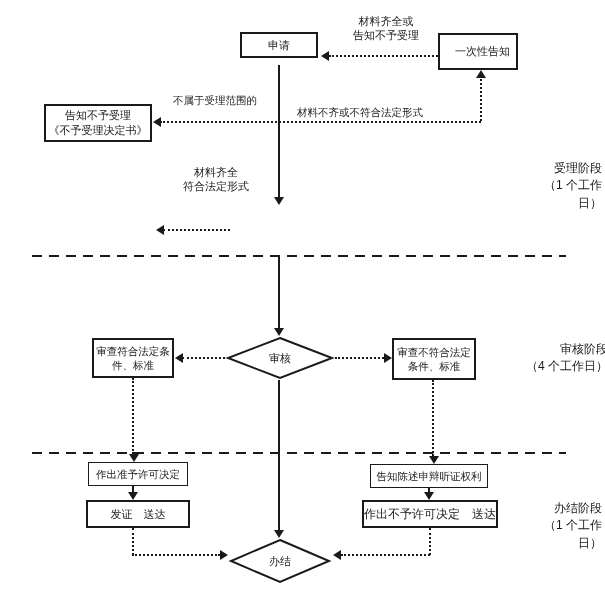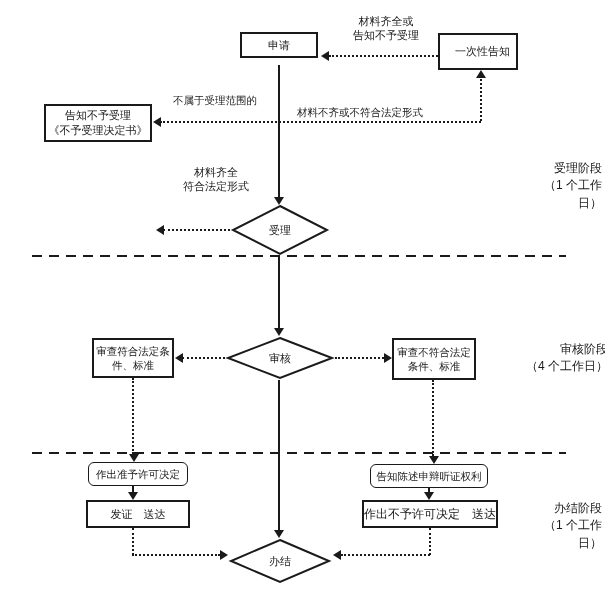--- a/index.html
+++ b/index.html
@@ -6,21 +6,21 @@
   #canvas{
     position:relative;width:605px;height:599px;background:#fff;overflow:hidden;
     font-family:"Liberation Sans","DejaVu Sans",sans-serif;color:#1a1a1a;
   }
   .box{
     position:absolute;box-sizing:border-box;background:#fff;
     border:2px solid #1a1a1a;display:flex;align-items:center;justify-content:center;
     text-align:center;font-size:11px;line-height:1.35;white-space:pre-line;
   }
   .box.bold{border-width:2.5px;}
-  .box.thin{border-width:1.5px;border-radius:6px;}
+  .box.thin{border-width:1.5px;}
   .lbl{
     position:absolute;text-align:center;font-size:10.5px;line-height:1.3;
     white-space:pre-line;color:#1a1a1a;
   }
   .stage{
     position:absolute;text-align:right;font-size:12px;line-height:1.45;
     white-space:pre-line;color:#1a1a1a;
   }
   .vline{position:absolute;width:2px;background:#1a1a1a;}
   .hdot{position:absolute;height:0;border-top:2px dotted #1a1a1a;}
@@ -81,26 +81,20 @@
   <div class="hdot" style="left:160px;top:121px;width:321px;"></div>
   <div class="arr l" style="left:153px;top:117px;"></div>
 
   <div class="vdot" style="left:480px;top:76px;height:45px;"></div>
   <div class="arr u" style="left:476px;top:70px;"></div>
 
   <div class="lbl" style="left:163px;top:165px;width:106px;font-size:11px;">材料齐全
 符合法定形式</div>
 
 
-  <div class="diamond" style="left:230px;top:204px;width:100px;height:52px;">
-    <svg width="100" height="52">
-      <polygon points="50,2 97,26 50,50 3,26" fill="#ffffff" stroke="#1a1a1a" stroke-width="2"></polygon>
-    </svg>
-    <div class="dlabel">受理</div>
-  </div>
 
   <div class="hdot" style="left:163px;top:229px;width:67px;"></div>
   <div class="arr l" style="left:156px;top:225px;"></div>
 
   <div class="vline" style="left:278px;top:256px;height:72px;"></div>
   <div class="arr d" style="left:274px;top:328px;"></div>
 
   <div class="diamond" style="left:225px;top:336px;width:110px;height:44px;">
     <svg width="110" height="44">
       <polygon points="55,2 107,22 55,42 3,22" fill="#ffffff" stroke="#1a1a1a" stroke-width="2"></polygon>

